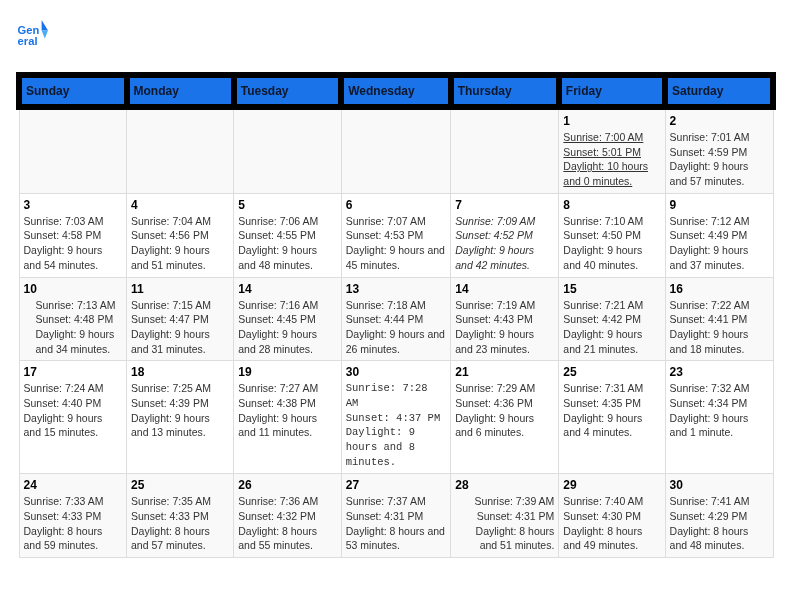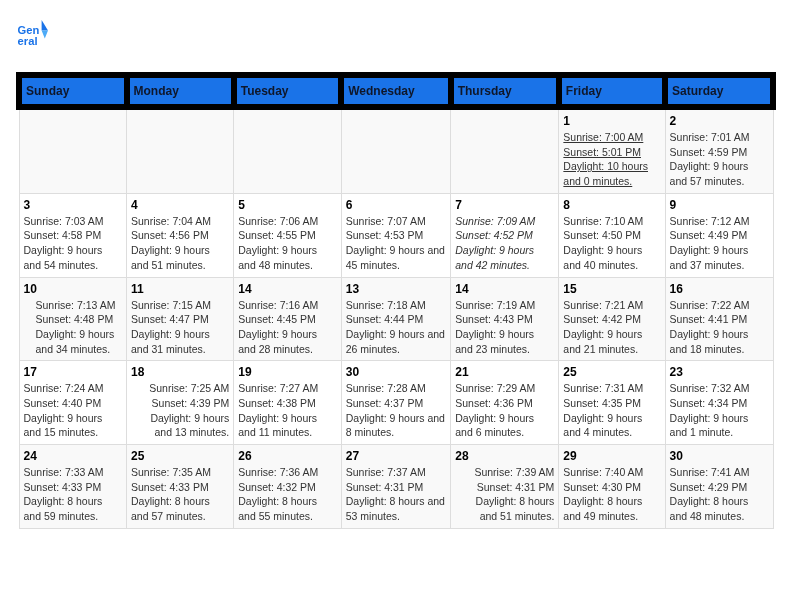--- a/index.html
+++ b/index.html
@@ -227,33 +227,33 @@
       </tr>
       <tr>
         <td>
           <span class="day-num">17</span>
           <div class="day-info" style="white-space: pre-line;">Sunrise: 7:24 AM
 Sunset: 4:40 PM
 Daylight: 9 hours and 15 minutes.</div>
         </td>
         <td>
           <span class="day-num">18</span>
-          <div class="day-info" style="white-space: pre-line; text-align: right;">Sunrise: 7:25 AM
+          <div class="day-info" style="white-space: pre-line;">Sunrise: 7:25 AM
 Sunset: 4:39 PM
 Daylight: 9 hours and 13 minutes.</div>
         </td>
         <td>
           <span class="day-num">19</span>
           <div class="day-info" style="white-space: pre-line;">Sunrise: 7:27 AM
 Sunset: 4:38 PM
 Daylight: 9 hours and 11 minutes.</div>
         </td>
         <td>
           <span class="day-num">30</span>
-          <div class="day-info" style="white-space: pre-line;">Sunrise: 7:28 AM
+          <div class="day-info" style="white-space: pre-line; font-family: Liberation Mono, monospace;">Sunrise: 7:28 AM
 Sunset: 4:37 PM
 Daylight: 9 hours and 8 minutes.</div>
         </td>
         <td>
           <span class="day-num">21</span>
           <div class="day-info" style="white-space: pre-line;">Sunrise: 7:29 AM
 Sunset: 4:36 PM
 Daylight: 9 hours and 6 minutes.</div>
         </td>
         <td>

